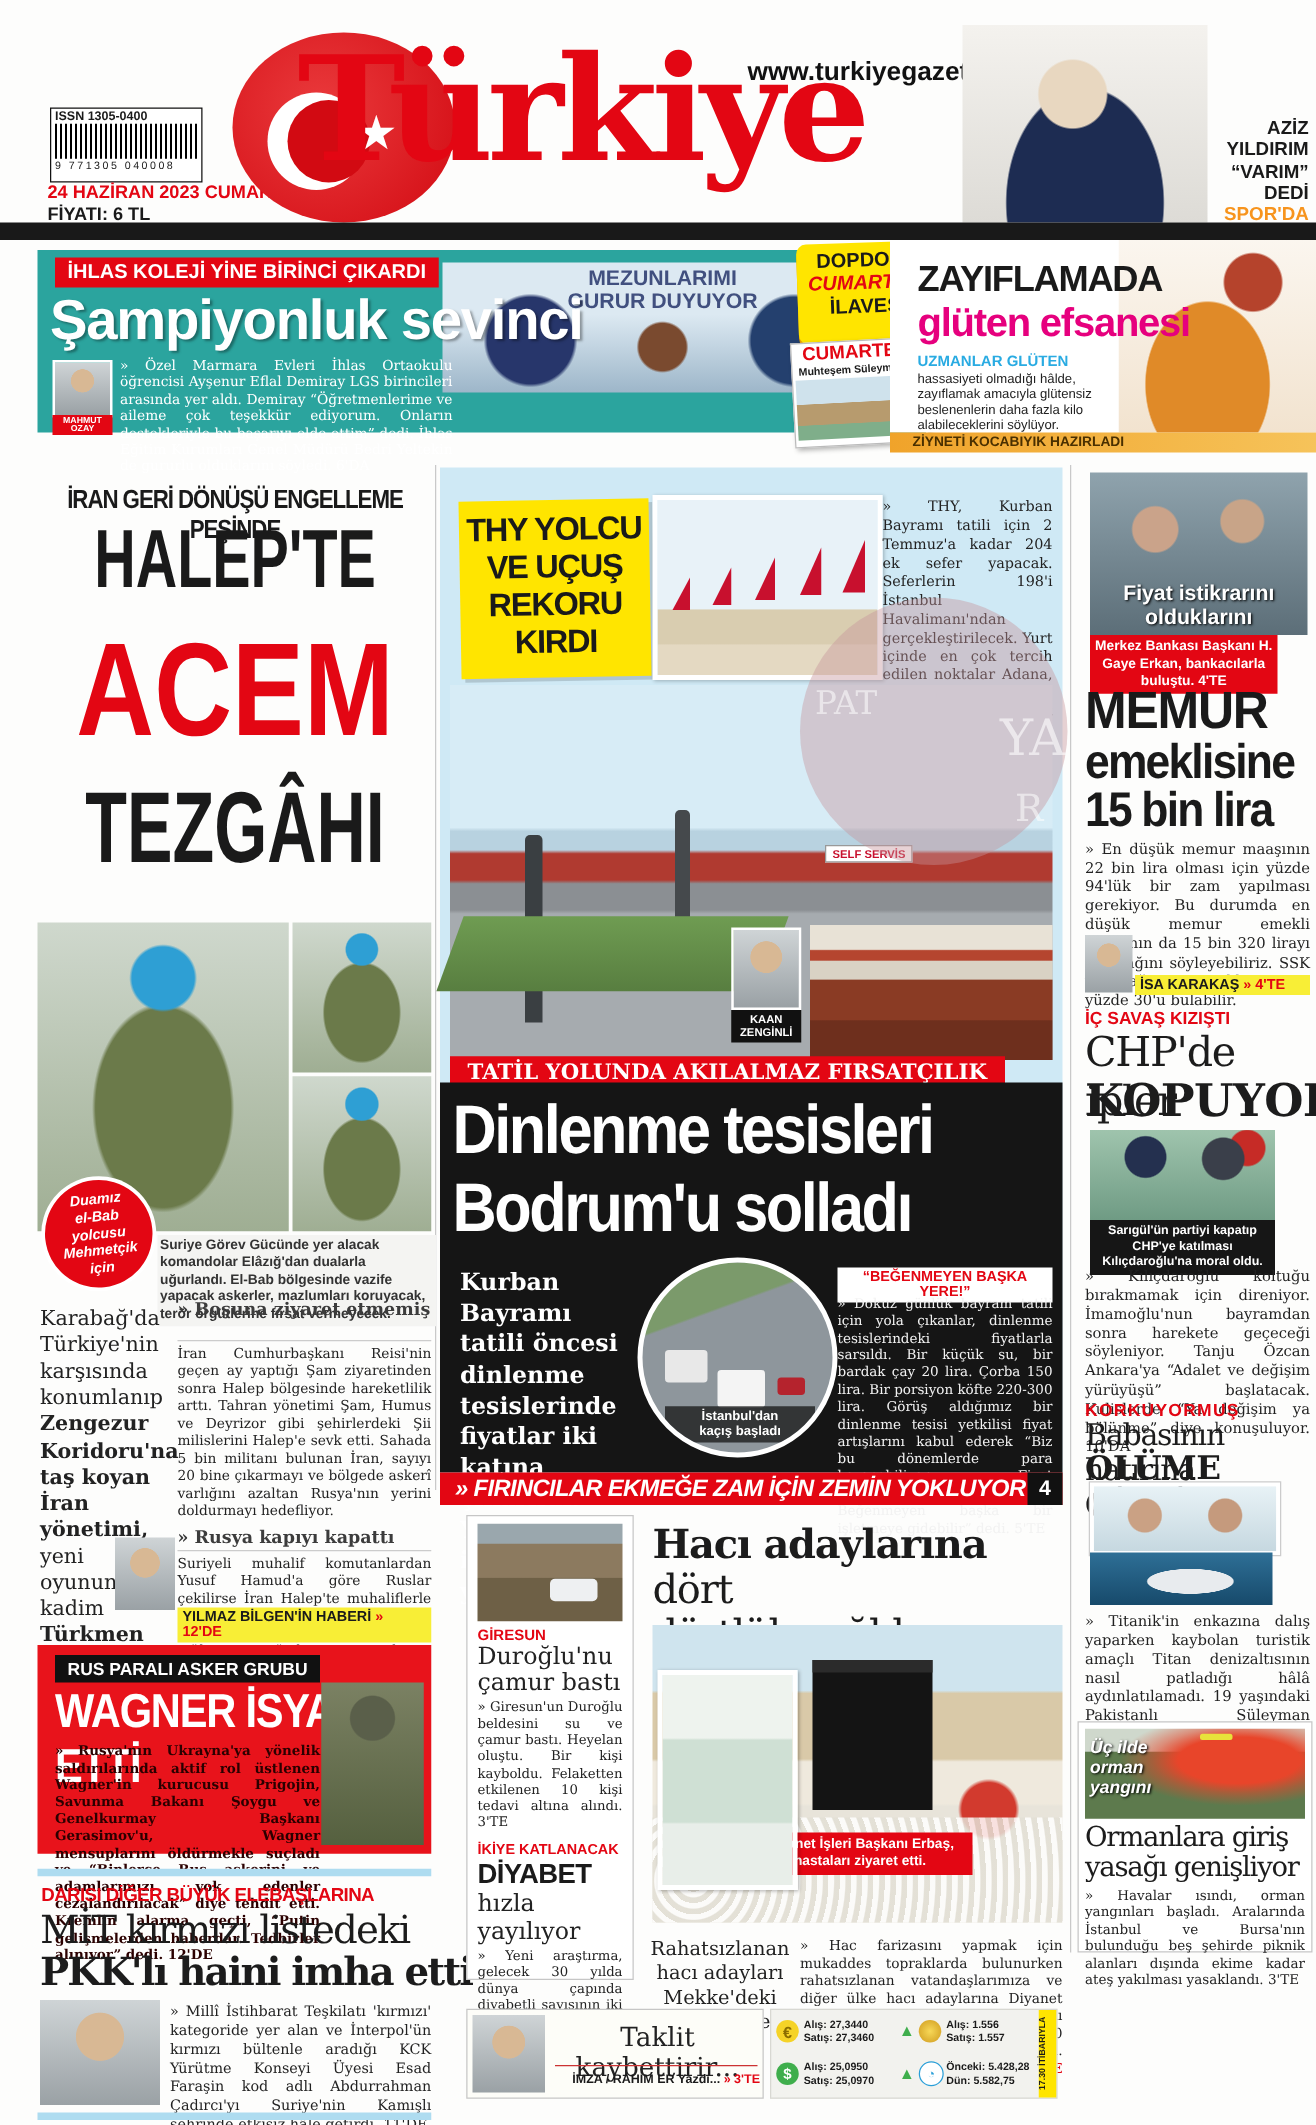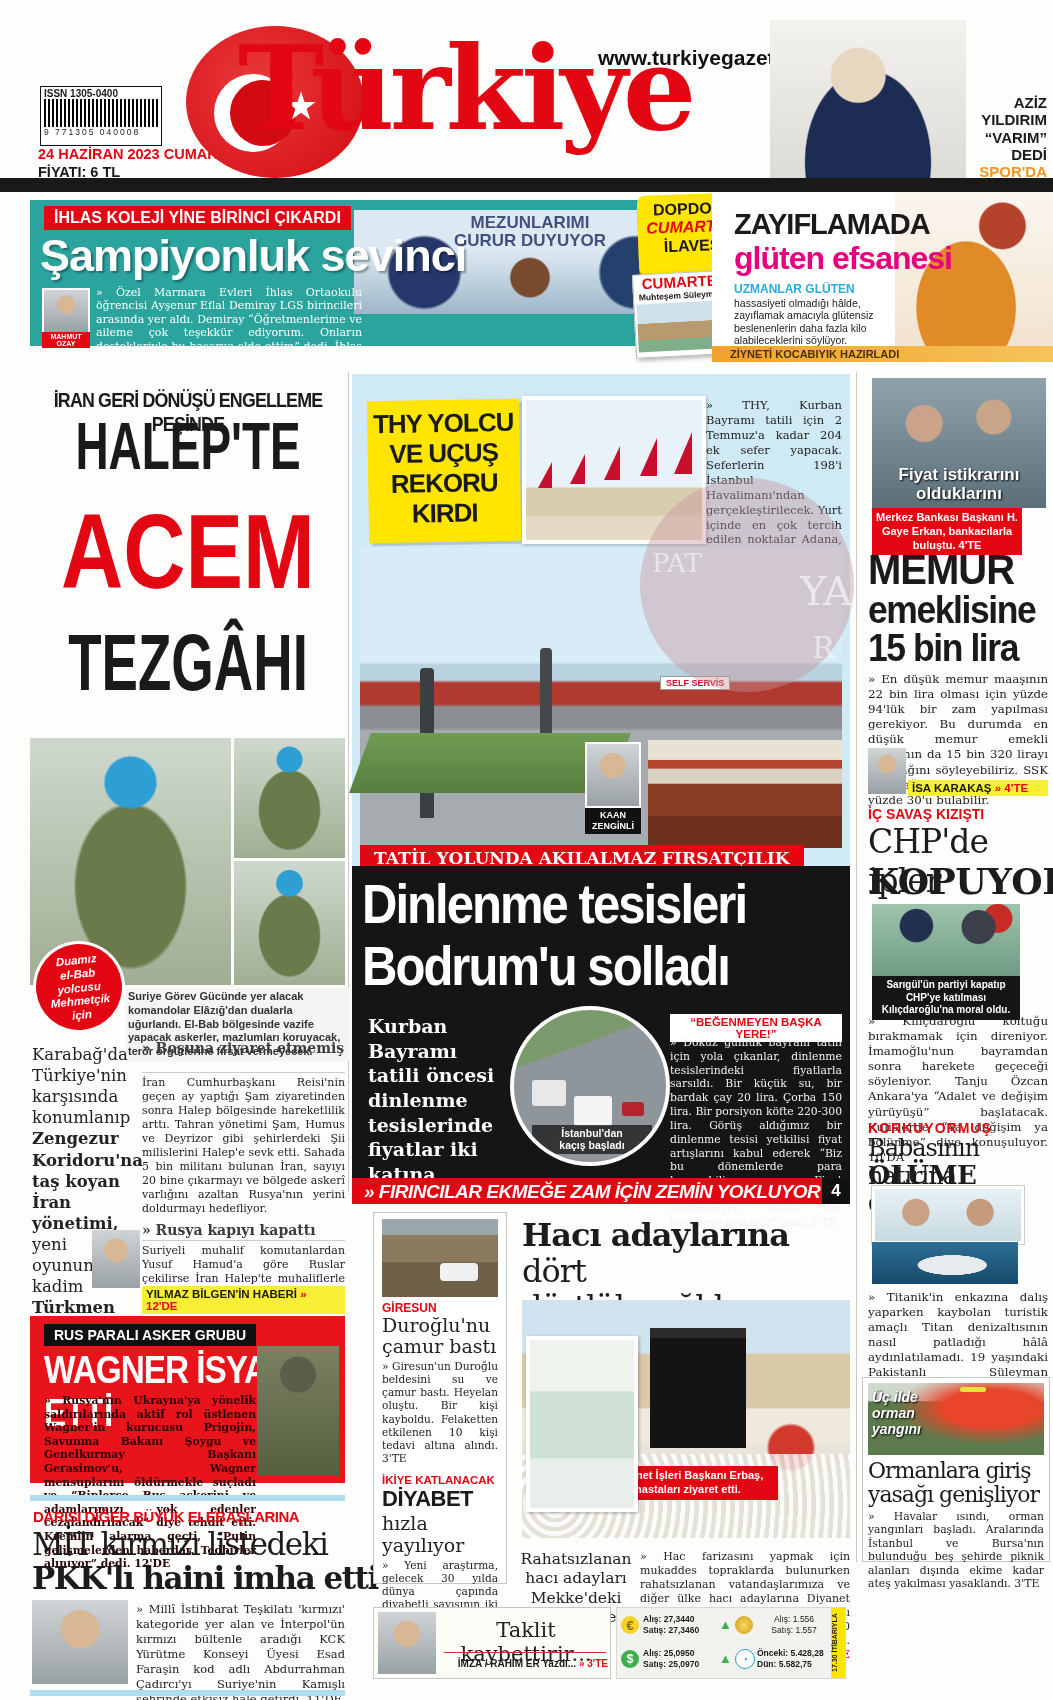--- a/index.html
+++ b/index.html
@@ -259,21 +259,21 @@
       <span class="red">» 3'TE</span>
     </div>
   </div>
 
   <div class="abs" style="left:616px;top:1607px;width:230px;height:72px;background:#f2f2ee;border:1px solid #d8d8d2;box-sizing:border-box;display:flex;">
     <div style="flex:1;display:grid;grid-template-columns:20px 74px 14px 20px 74px;grid-auto-rows:34px;align-items:center;padding-left:4px;gap:0 2px;">
       <span class="coin" style="width:18px;height:18px;background:#f5d327;color:#8a6d00;font-size:13px;">€</span>
       <span style="font-size:8.5px;font-weight:bold;line-height:1.3;"><span>Alış: 27,3440</span><br><span>Satış: 27,3460</span></span>
       <span class="arr">▲</span>
       <span class="coin" style="width:18px;height:18px;background:radial-gradient(circle,#f7d858,#cf9a1d);"></span>
-      <span style="font-size:8.5px;font-weight:normal;line-height:1.3;text-align:center;"><span>Alış: 1.556</span><br><span>Satış: 1.557</span></span>
+      <span style="font-size:8.5px;font-weight:bold;line-height:1.3;"><span>Alış: 1.556</span><br><span>Satış: 1.557</span></span>
       <span class="coin" style="width:18px;height:18px;background:#3fae4c;color:#fff;font-size:12px;">$</span>
       <span style="font-size:8.5px;font-weight:bold;line-height:1.3;"><span>Alış: 25,0950</span><br><span>Satış: 25,0970</span></span>
       <span class="arr">▲</span>
       <span class="coin" style="width:18px;height:18px;background:#fff;border:1px solid #2a9fd8;color:#2a9fd8;font-size:10px;">◔</span>
       <span style="font-size:8.5px;font-weight:bold;line-height:1.3;"><span>Önceki: 5.428,28</span><br><span>Dün: 5.582,75</span></span>
     </div>
     <div style="width:14px;background:#ffe500;font-size:7px;font-weight:bold;writing-mode:vertical-rl;transform:rotate(180deg);text-align:center;">17.30 İTİBARIYLA</div>
   </div>
 
   <div class="abs ph-erkan" style="left:872px;top:378px;width:150px;height:130px;padding-left:24px;">

